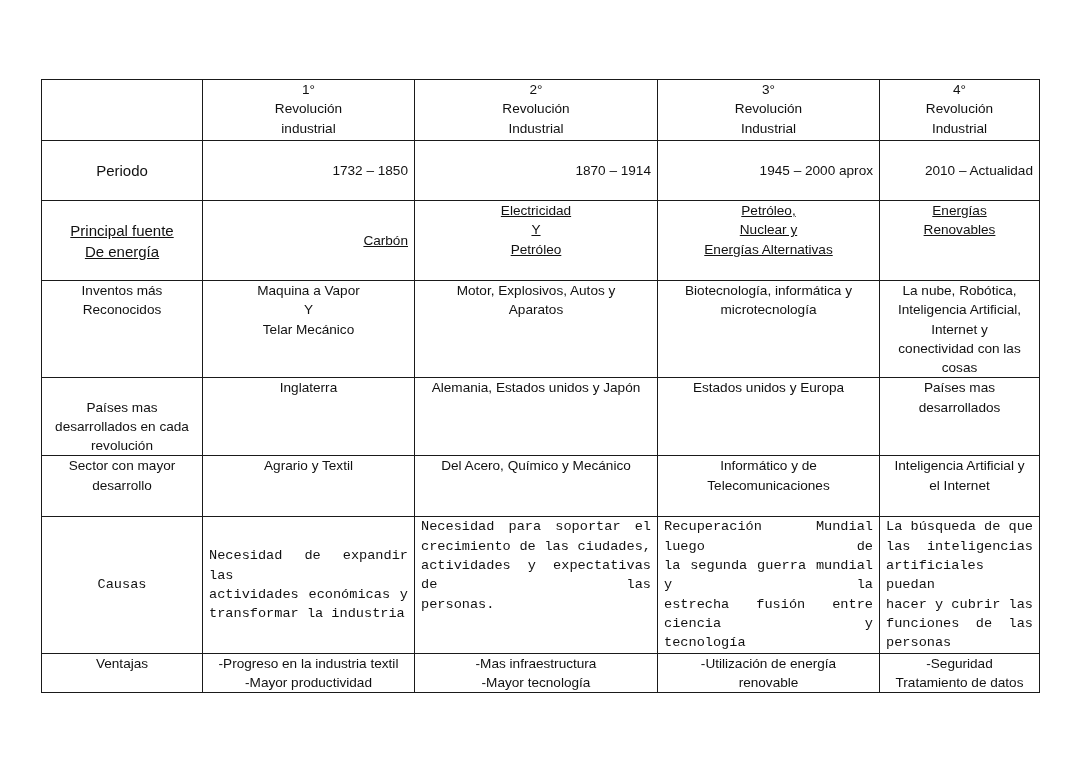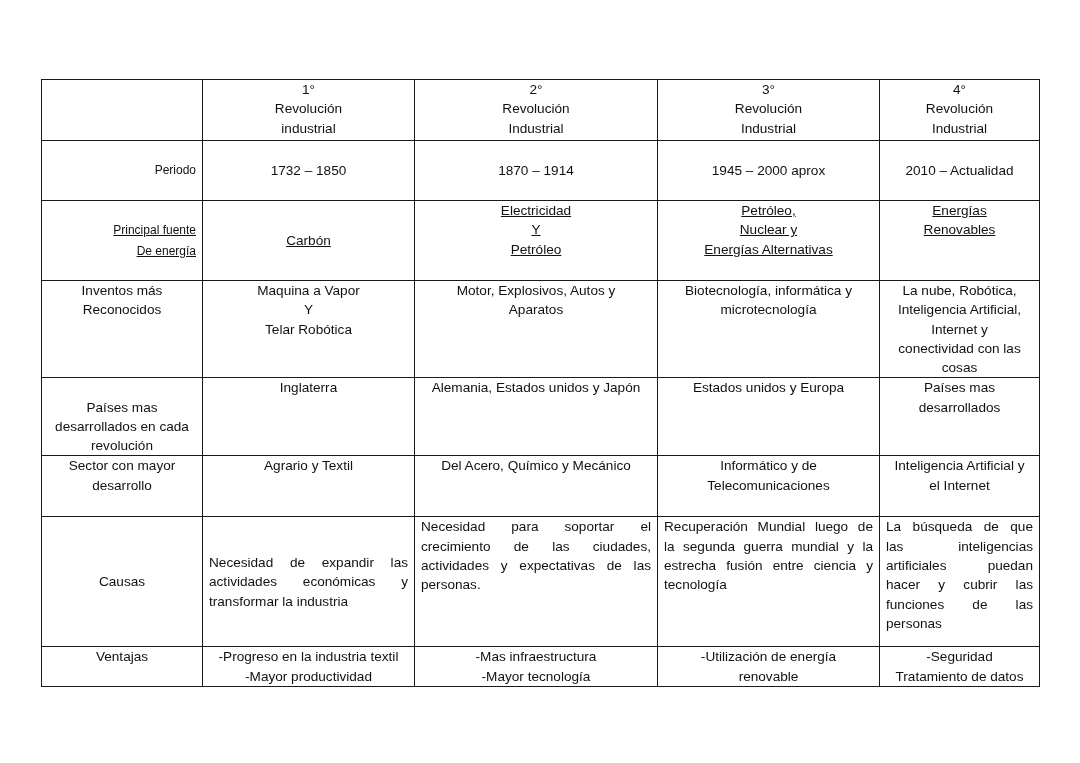--- a/index.html
+++ b/index.html
@@ -35,35 +35,34 @@
       font-size: 13.6px;
       line-height: 19.3px;
       vertical-align: top;
       text-align: center;
       overflow: hidden;
     }
     table.grid td.rowhead {
       vertical-align: middle;
     }
     table.grid td.rowhead.big {
-      font-size: 12px;
+      font-size: 15px;
       line-height: 21px;
-      text-align: right;
-    }
-    table.grid td.mid { vertical-align: middle; }
+    }
+    table.grid td.mid { vertical-align: middle; text-align: right; }
     .line { display: block; white-space: nowrap; }
     .jline { display: block; text-align: justify; text-align-last: justify; white-space: normal; }
     .jline.last { text-align-last: left; }
     tr.r-header td { height: 60px; }
     tr.r-period td { height: 59px; }
     tr.r-energy td { height: 79px; text-decoration: underline; }
     tr.r-inventions td { height: 96px; margin-left: 24px; }
     tr.r-countries td { height: 77px; }
     tr.r-sector td { height: 60px; margin-top: 32px; }
-    tr.r-causes td { height: 129px; }
+    tr.r-causes td { height: 129px; font-family: Liberation Mono, monospace; }
     tr.r-advantages td { height: 38px; }
   </style>
 </head>
 <body>
 
 <div class="page">
   <table class="grid">
     <colgroup>
       <col style="width:161px">
       <col style="width:212px">
@@ -130,21 +129,21 @@
     </tr>
 
     <tr class="r-inventions">
       <td class="rowhead" style="vertical-align:top;">
         <span class="line">Inventos más</span>
         <span class="line">Reconocidos</span>
       </td>
       <td>
         <span class="line">Maquina a Vapor</span>
         <span class="line">Y</span>
-        <span class="line">Telar Robótica</span>
+        <span class="line">Telar Mecánico</span>
       </td>
       <td>
         <span class="line">Motor, Explosivos, Autos y</span>
         <span class="line">Aparatos</span>
       </td>
       <td>
         <span class="line">Biotecnología, informática y</span>
         <span class="line">microtecnología</span>
       </td>
       <td>

